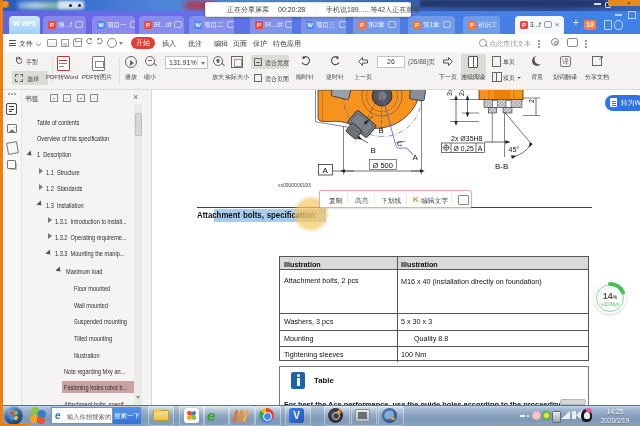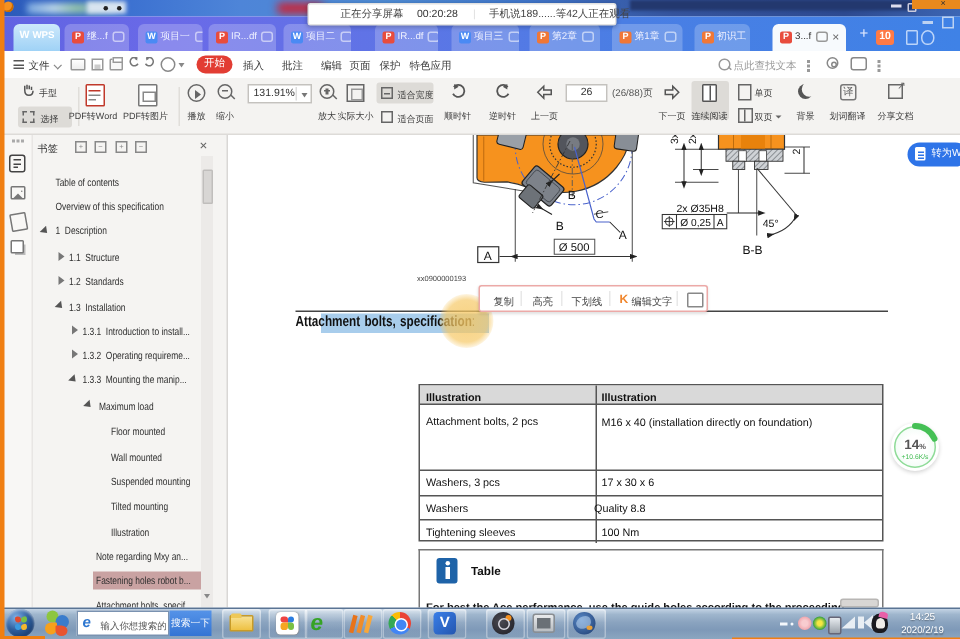--- a/index.html
+++ b/index.html
@@ -374,24 +374,24 @@
 
     <div class="a" style="left:127px;top:166px;width:310px;height:105px;border:1px solid #555;box-sizing:border-box;font-size:7.2px;color:#111">
       <div class="a" style="left:0;top:0;width:100%;height:13px;background:#d9d9d9;border-bottom:1px solid #555;box-sizing:border-box"></div>
       <div class="a" style="left:116.5px;top:0;width:1px;height:105px;background:#555"></div>
       <div class="a" style="left:4px;top:3px;font-weight:bold">Illustration</div>
       <div class="a" style="left:121px;top:3px;font-weight:bold">Illustration</div>
       <div class="a" style="left:4px;top:19px">Attachment bolts, 2 pcs</div>
       <div class="a" style="left:121px;top:19.5px;width:186px">M16 x 40 (installation directly on foundation)</div>
       <div class="a" style="left:0;top:55.5px;width:100%;height:1px;background:#555"></div>
       <div class="a" style="left:4px;top:59.5px">Washers, 3 pcs</div>
-      <div class="a" style="left:121px;top:59.5px">17 x 30 x 6</div>
+      <div class="a" style="left:121px;top:59.5px">5 x 30 x 3</div>
       <div class="a" style="left:0;top:72.5px;width:100%;height:1px;background:#555"></div>
-      <div class="a" style="left:4px;top:77px">Washers</div>
-      <div class="a" style="left:116px;top:77px">Quality 8.8</div>
+      <div class="a" style="left:4px;top:77px">Mounting</div>
+      <div class="a" style="left:134px;top:77px">Quality 8.8</div>
       <div class="a" style="left:0;top:88.5px;width:100%;height:1px;background:#555"></div>
       <div class="a" style="left:4px;top:93px">Tightening sleeves</div>
       <div class="a" style="left:121px;top:93px">100 Nm</div>
     </div>
 
     <div class="a" style="left:127px;top:275.5px;width:310px;height:45px;border:1px solid #777;border-bottom:none;box-sizing:border-box">
       <div class="a" style="left:11px;top:5px;width:14px;height:17px;background:#1e63a8;border-radius:2px">
           <div class="a" style="left:5.5px;top:2px;width:3px;height:3px;background:#fff;border-radius:50%"></div>
           <div class="a" style="left:5.5px;top:6.5px;width:3px;height:8px;background:#fff"></div>
         </div>

